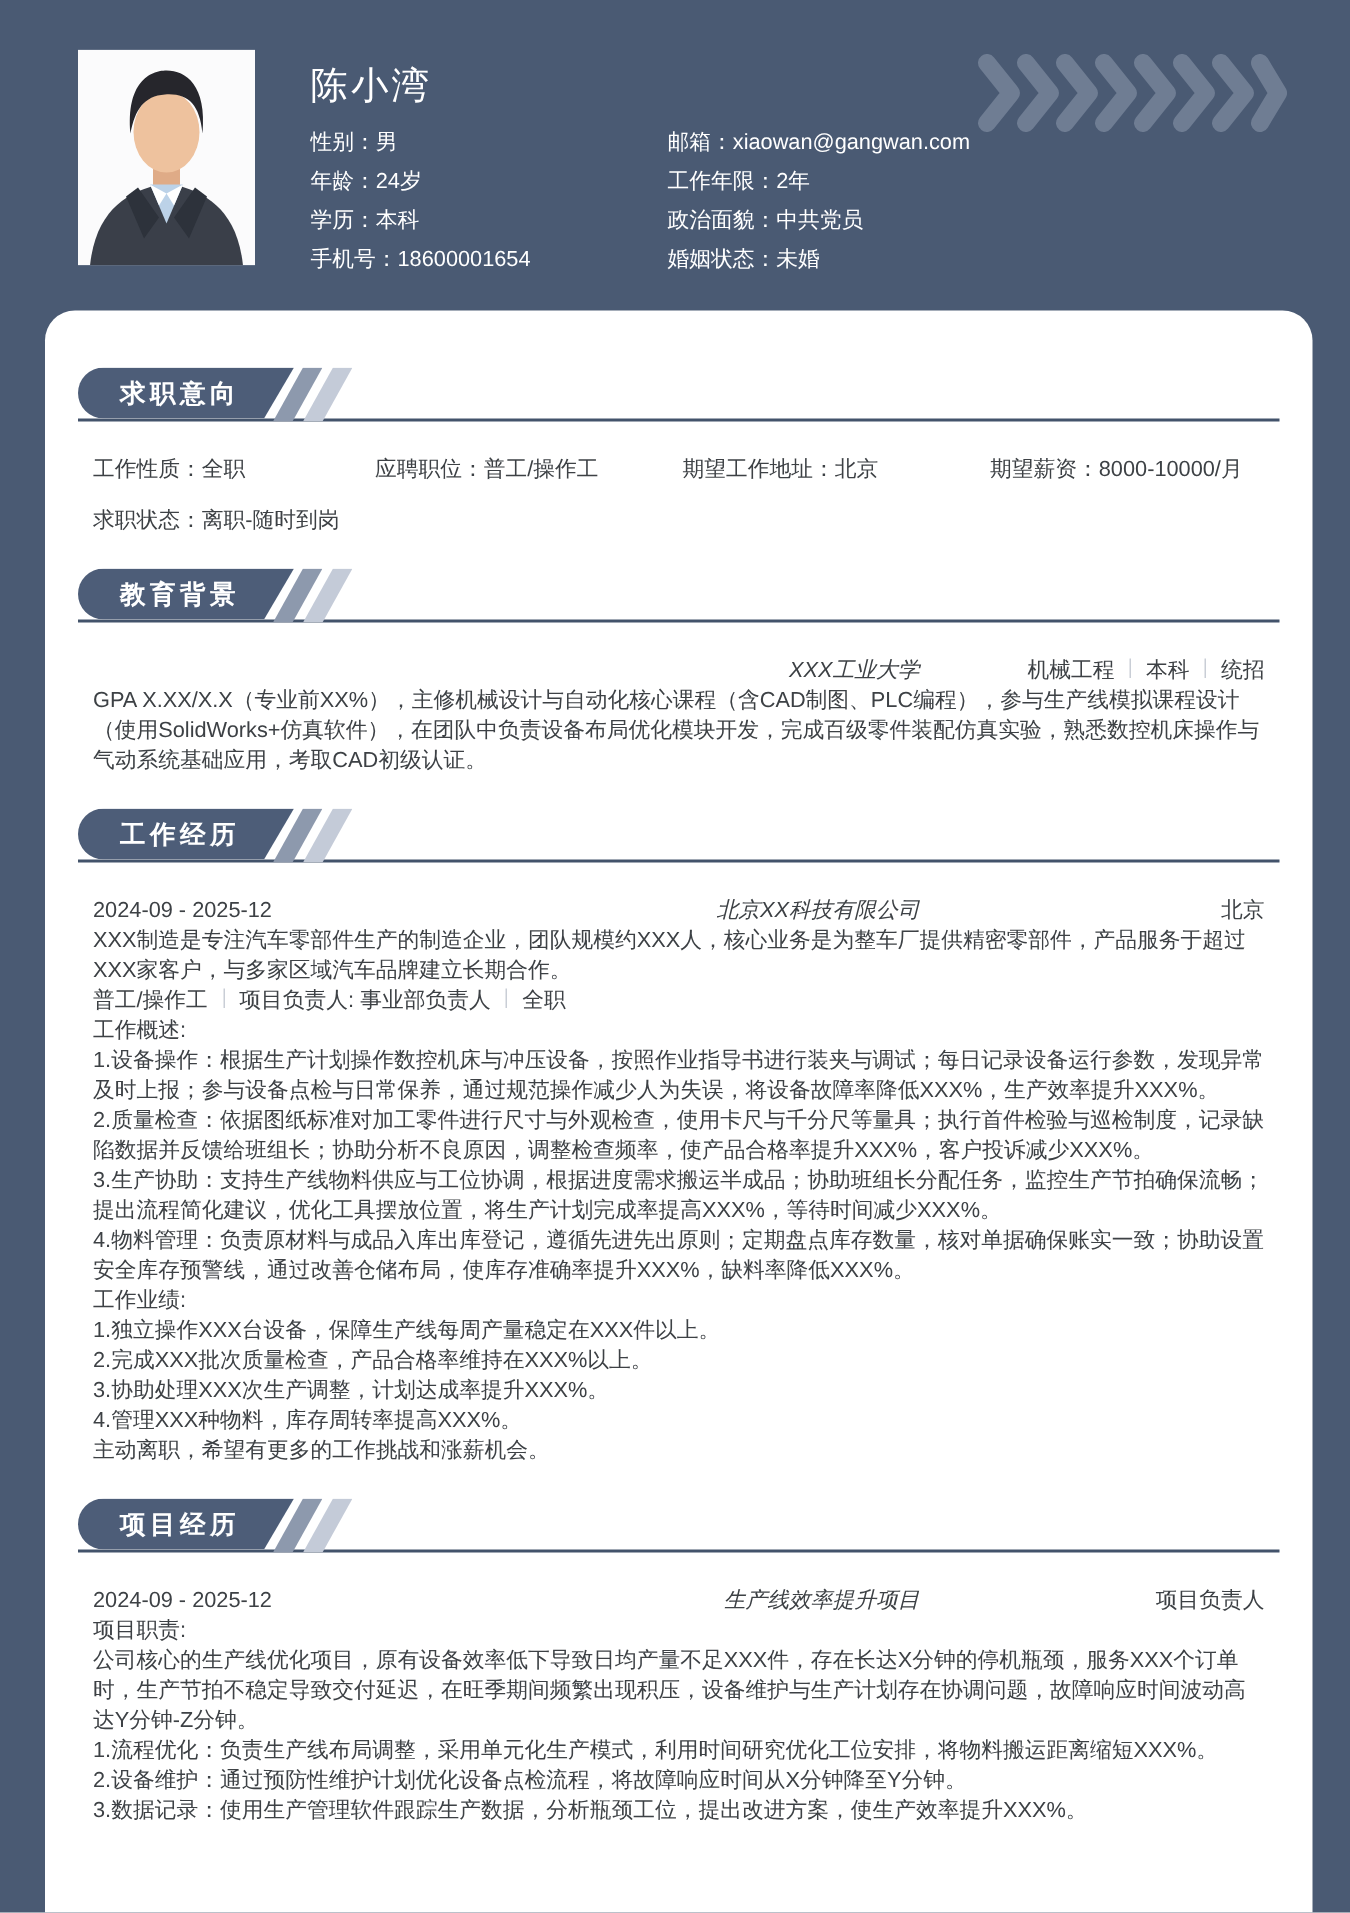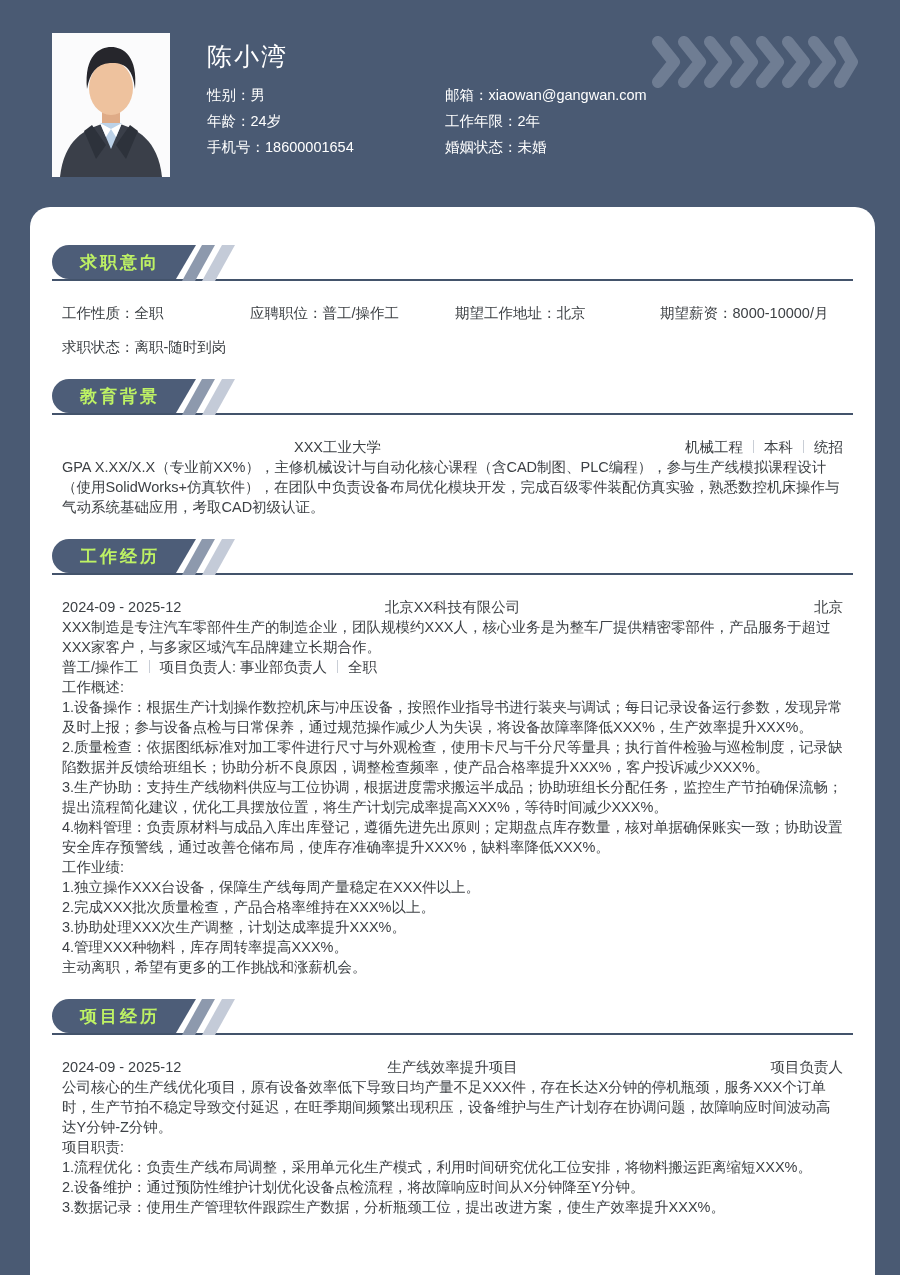--- a/index.html
+++ b/index.html
@@ -25,38 +25,38 @@
   .card {
     position:absolute; left:30px; top:207px; width:845px; height:1068px;
     background:#ffffff; border-radius:20px 20px 0 0; padding:0 22px; overflow:hidden;
   }
   .section-head {
     display:flex; align-items:stretch; height:36px; margin-top:22px;
     border-bottom:2px solid #43536b;
   }
   .section-head.first { margin-top:38px; }
   .badge {
-    background:#4d5d78; color:#bef264; font-size:17px; font-weight:bold; letter-spacing:3px;
+    background:#4d5d78; color:#ffffff; font-size:17px; font-weight:bold; letter-spacing:3px;
     line-height:36px; padding:0 36px 0 28px;
     border-radius:18px 0 0 18px;
     clip-path:polygon(0 0, 100% 0, calc(100% - 20px) 100%, 0 100%);
   }
   .stripe { width:33px; height:36px; margin-left:-14px; }
   .stripe.s1 { background:#8d99ad; clip-path:polygon(20px 0, 33px 0, 13px 100%, 0 100%); }
   .stripe.s2 { background:#c4cbd8; clip-path:polygon(20px 0, 33px 0, 13px 100%, 0 100%); margin-left:-13px; }
   .sb { padding:0 10px; font-size:14.5px; line-height:20px; }
   .sb p { margin:0; }
   .mt22 { margin-top:22px; } .mt18 { margin-top:18px; } .mt14 { margin-top:14px; }
   .mt8 { margin-top:8px; } .mt6 { margin-top:6px; }
   .intent-row { display:flex; }
   .intent-item { white-space:nowrap; }
   .w1 { width:188px; } .w2 { width:205px; } .w3 { width:205px; }
   .date-row { display:flex; align-items:baseline; }
   .date-left { width:230px; }
-  .date-center { flex:1; text-align:center; }
+  .date-center { flex:1; text-align:right;font-style:italic; }
   .date-right { width:230px; text-align:right; white-space:nowrap; }
   .vsep { display:inline-block; width:1px; height:13px; background:#c9ced6; margin:0 10px; vertical-align:-1px; }
 </style>
 </head>
 <body>
 
 <div class="header">
   <div class="photo">
     <svg width="118" height="144" viewBox="0 0 118 144" xmlns="http://www.w3.org/2000/svg">
       <rect x="0" y="0" width="118" height="144" fill="#fbfbfc"></rect>
@@ -75,20 +75,24 @@
   <div class="name">陈小湾</div>
 
   <div class="info-grid">
     <div class="info-row">
       <span class="info-cell"><span>性别：</span><span>男</span></span>
       <span class="info-cell right"><span>邮箱：</span><span>xiaowan@gangwan.com</span></span>
     </div>
     <div class="info-row">
       <span class="info-cell"><span>年龄：</span><span>24岁</span></span>
       <span class="info-cell right"><span>工作年限：</span><span>2年</span></span>
+    </div>
+    <div class="info-row">
+      <span class="info-cell"><span>学历：</span><span>本科</span></span>
+      <span class="info-cell right"><span>政治面貌：</span><span>中共党员</span></span>
     </div>
     <div class="info-row">
       <span class="info-cell"><span>手机号：</span><span>18600001654</span></span>
       <span class="info-cell right"><span>婚姻状态：</span><span>未婚</span></span>
     </div>
   </div>
 
   <svg class="chevrons" width="208" height="52" viewBox="0 0 208 52" xmlns="http://www.w3.org/2000/svg">
     <g fill="none" stroke="#6f7d93" stroke-width="12" stroke-linecap="round" stroke-linejoin="round">
       <path d="M8,6 L24,26 L8,46"></path>
@@ -165,20 +169,20 @@
     <div class="badge">项目经历</div>
     <div class="stripe s1"></div>
     <div class="stripe s2"></div>
   </div>
   <div class="sb">
     <div class="date-row mt22">
       <span class="date-left">2024-09 - 2025-12</span>
       <span class="date-center">生产线效率提升项目</span>
       <span class="date-right">项目负责人</span>
     </div>
+    <p class="mt8">项目职责:</p>
     <p class="mt8">公司核心的生产线优化项目，原有设备效率低下导致日均产量不足XXX件，存在长达X分钟的停机瓶颈，服务XXX个订单时，生产节拍不稳定导致交付延迟，在旺季期间频繁出现积压，设备维护与生产计划存在协调问题，故障响应时间波动高达Y分钟-Z分钟。</p>
-    <p class="mt8">项目职责:</p>
     <p>1.流程优化：负责生产线布局调整，采用单元化生产模式，利用时间研究优化工位安排，将物料搬运距离缩短XXX%。</p>
     <p>2.设备维护：通过预防性维护计划优化设备点检流程，将故障响应时间从X分钟降至Y分钟。</p>
     <p>3.数据记录：使用生产管理软件跟踪生产数据，分析瓶颈工位，提出改进方案，使生产效率提升XXX%。</p>
   </div>
 
 </div>
 
 </body></html>

